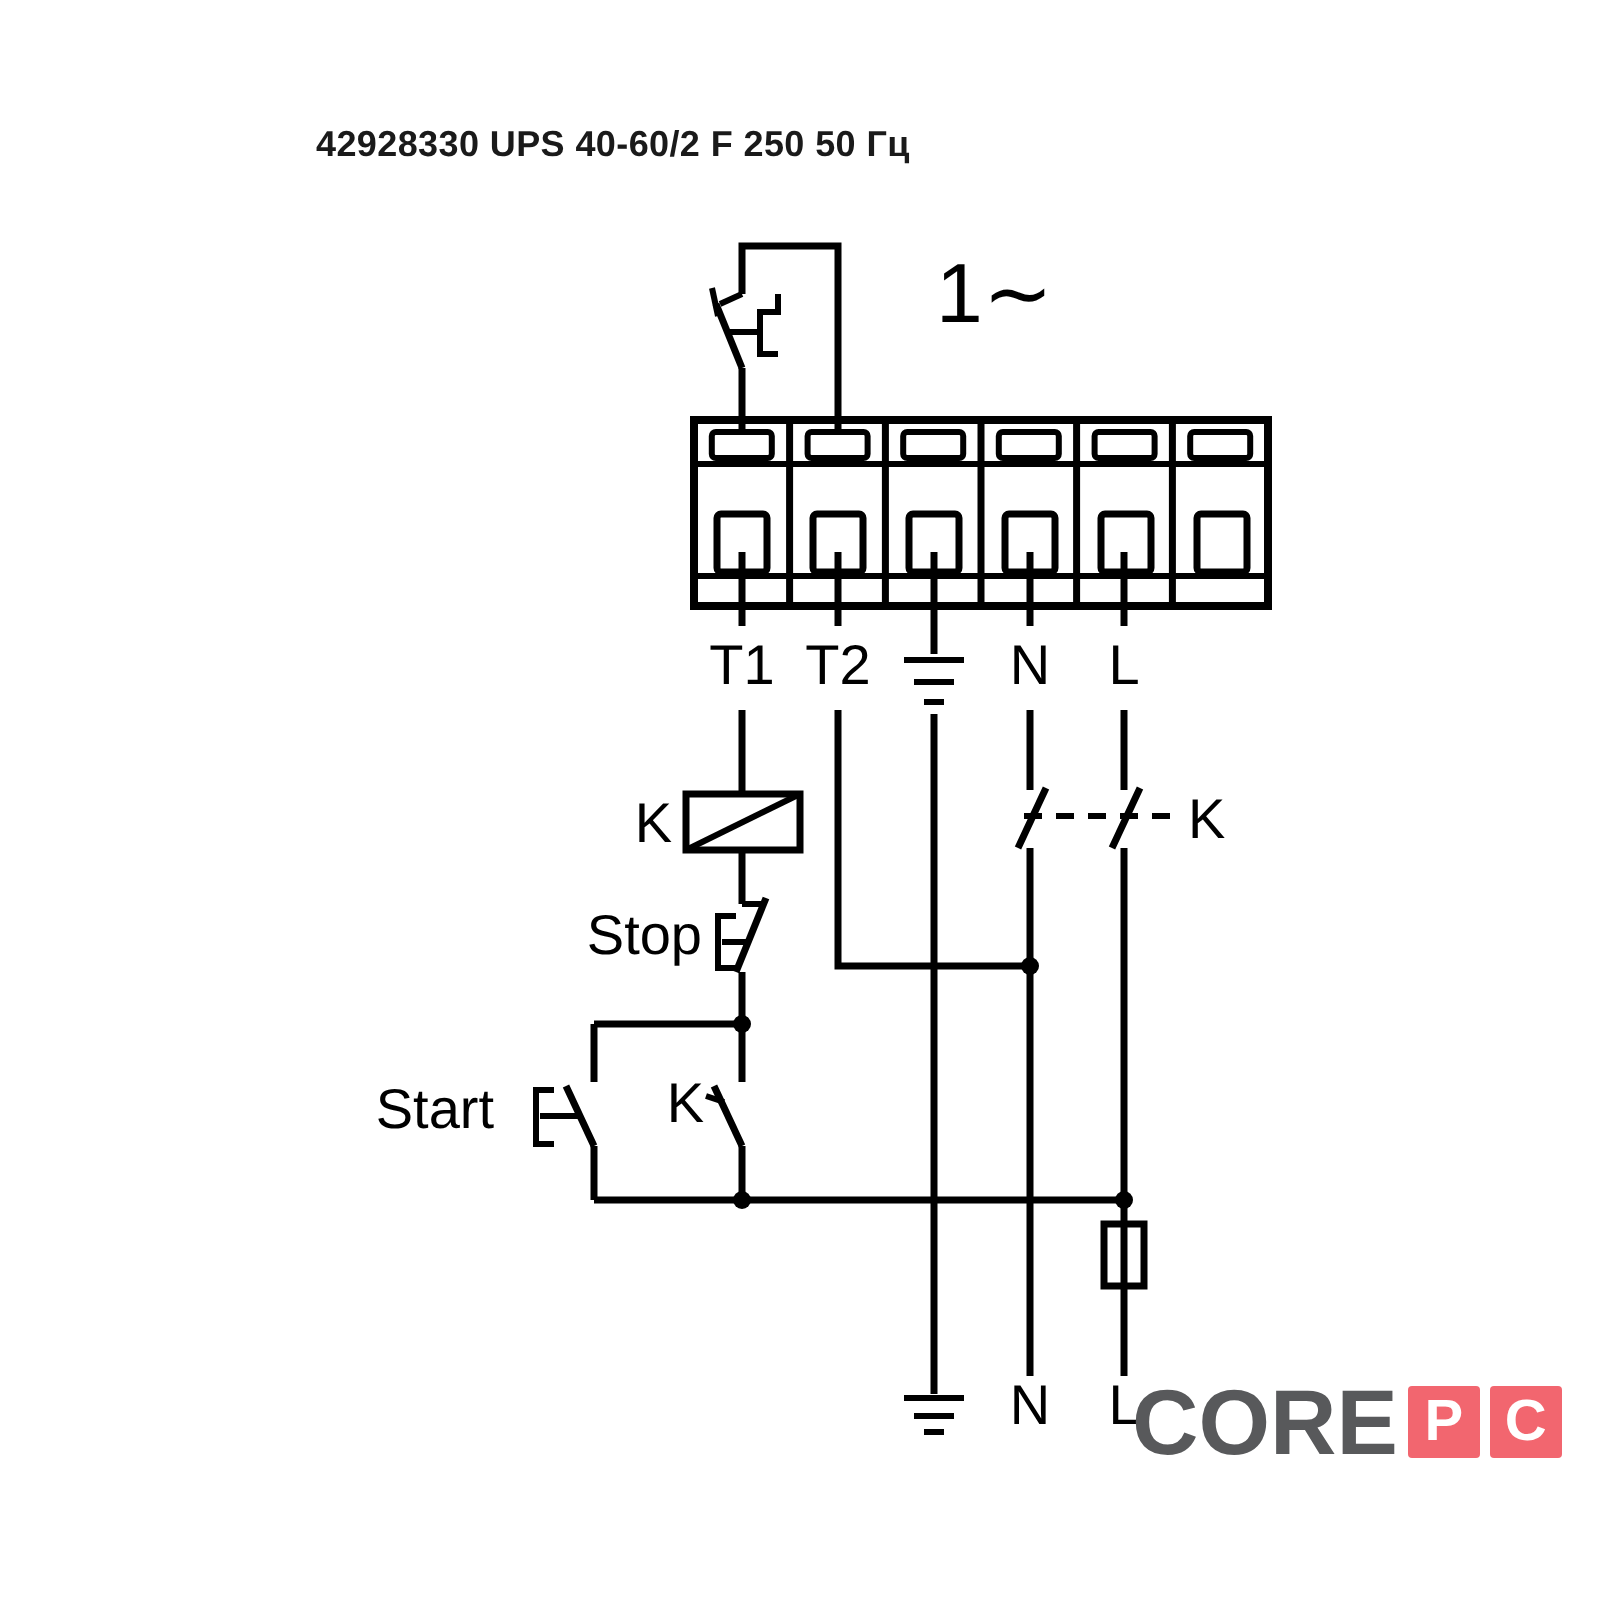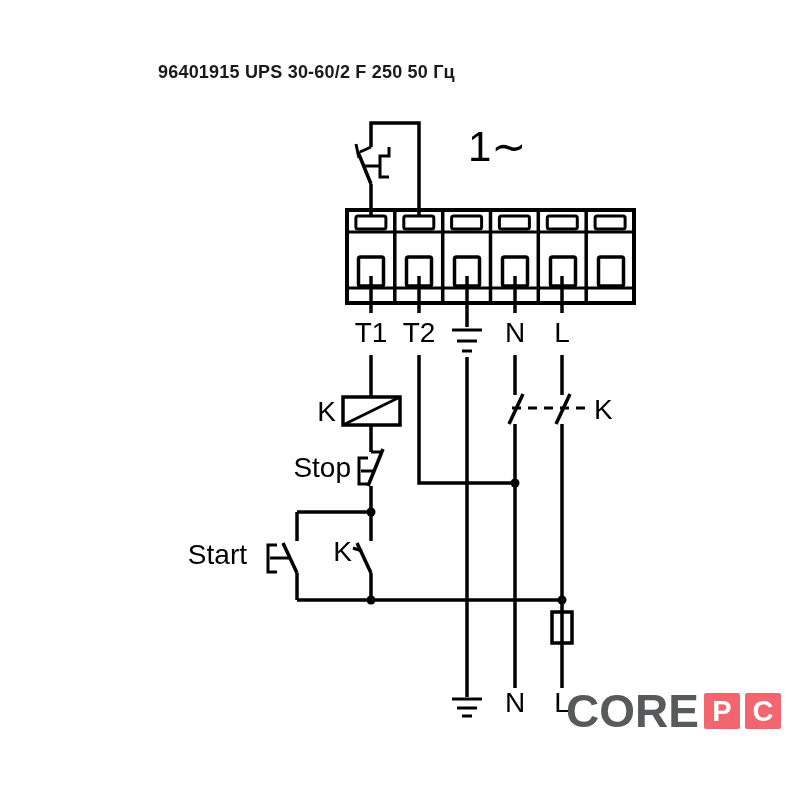--- a/index.html
+++ b/index.html
@@ -40,21 +40,21 @@
   .logo-box{
     width:36px;height:36px;background:var(--logo-box);
     display:flex;align-items:center;justify-content:center;
     font-size:29px;font-weight:bold;color:var(--logo-letter);
     border-radius:2px;
   }
 </style>
 </head>
 <body>
 
-<div class="title">96401915 UPS 30-60/2 F 250 50 Гц</div>
+<div class="title">42928330 UPS 40-60/2 F 250 50 Гц</div>
 
 <svg width="800" height="800" viewBox="0 0 800 800">
 
   <text class="big" x="468" y="161">1∼</text>
 
   <g>
     <path class="w" d="M419,217 V123 H371 V147"></path>
     <path class="w2" d="M371,147 L360,152"></path>
     <path class="w2" d="M356,144 L359,158"></path>
     <path class="w" d="M358,152 L371,184"></path>

